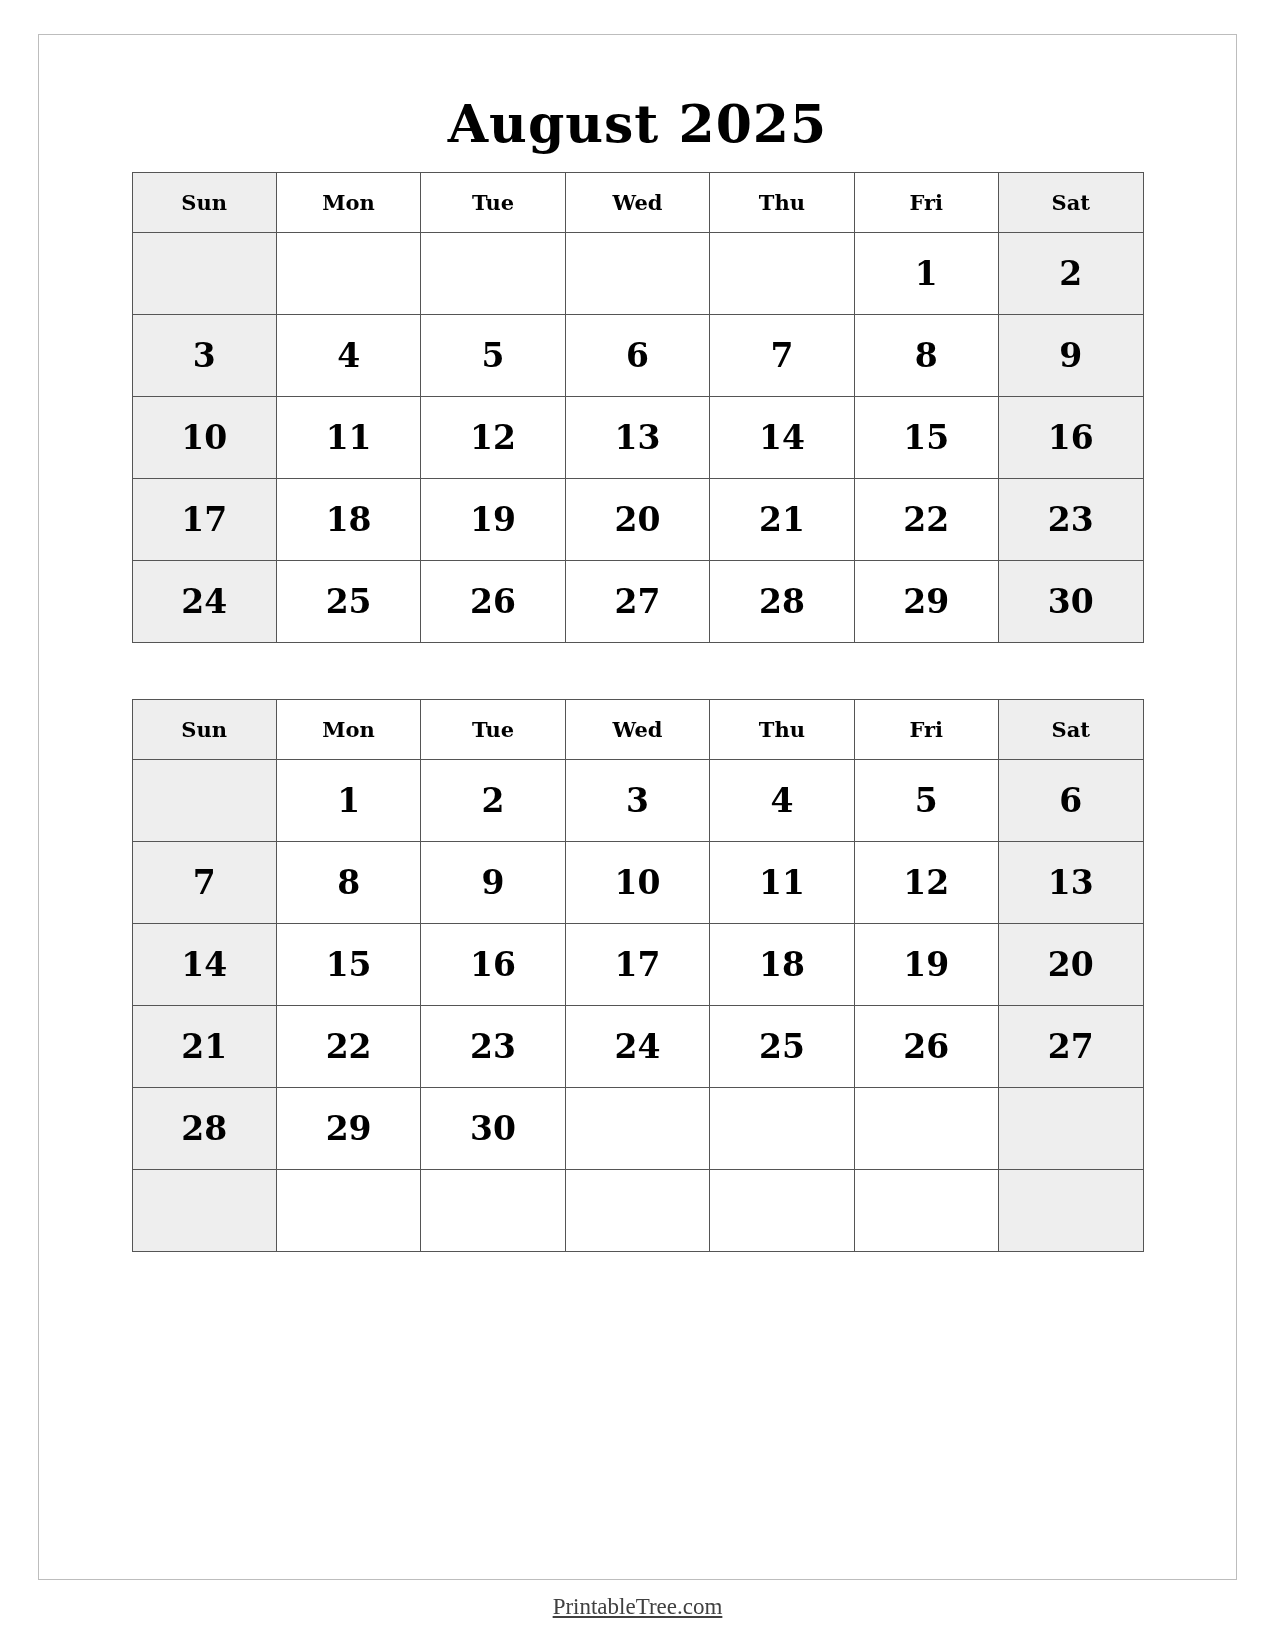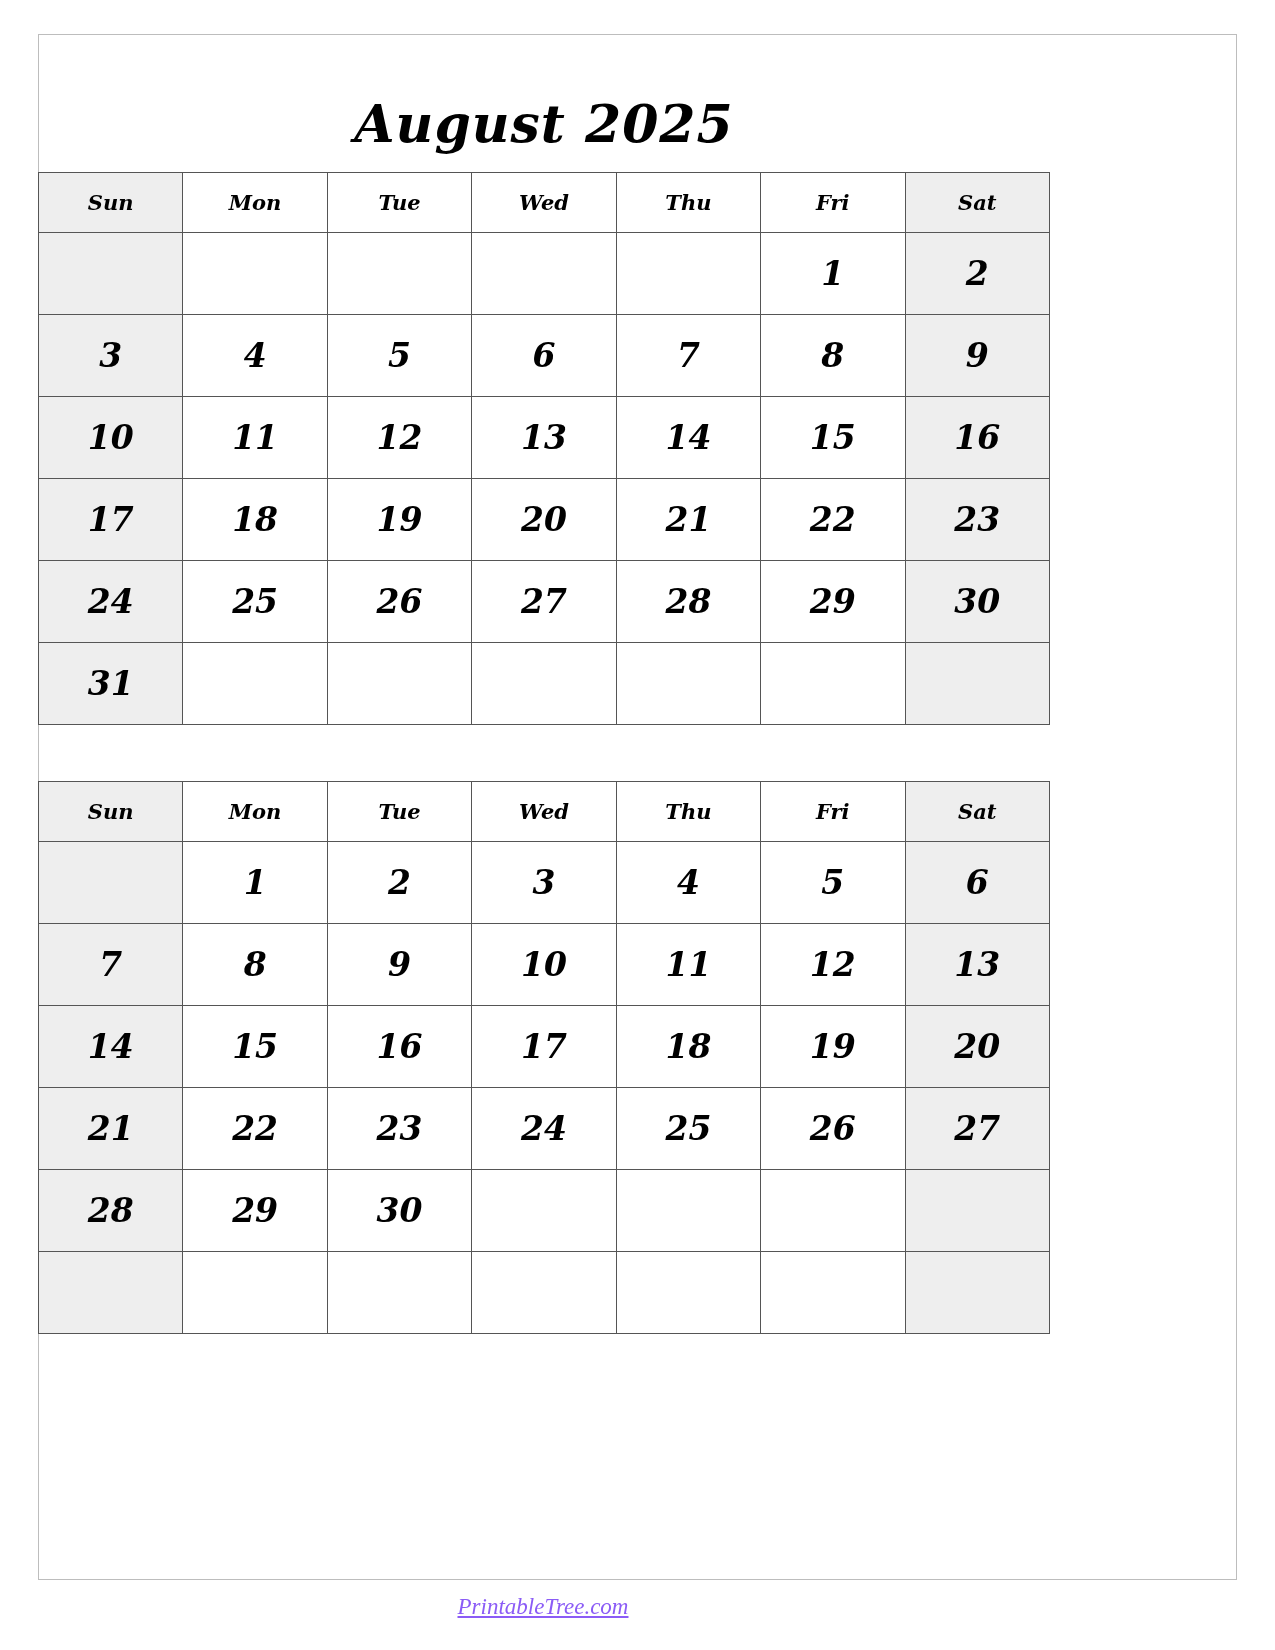--- a/index.html
+++ b/index.html
@@ -19,24 +19,23 @@
     top: 34px;
     width: 1199px;
     height: 1546px;
     border: 1px solid #bdbdbd;
     box-sizing: border-box;
   }
   .content {
     position: absolute;
     left: 38px;
     top: 34px;
-    width: 1010px;
+    width: 1199px;
     height: 1546px;
     box-sizing: border-box;
-    font-style: italic;
   }
   .month-block {
     width: 1012px;
     margin: 0 auto;
   }
   .month-title {
     text-align: center;
     font-family: "DejaVu Serif", "Liberation Serif", serif;
     font-weight: bold;
     font-size: 52px;
@@ -79,21 +78,21 @@
   .footer {
     position: absolute;
     left: 0;
     right: 0;
     bottom: -40px;
     text-align: center;
   }
   .footer a {
     font-family: "Liberation Serif", serif;
     font-size: 23px;
-    color: #8b5cf6;
+    color: #404040;
     text-decoration: underline;
   }
   .spacer-top-1 { height: 64px; }
   .spacer-between { height: 34px; }
   .spacer-title-gap { height: 22px; }
 </style>
 </head>
 <body>
 
 <div class="page-border"></div>
@@ -156,29 +155,20 @@
         </tr>
         <tr>
           <td class="weekend-col weekend-text">24</td>
           <td>25</td>
           <td>26</td>
           <td>27</td>
           <td>28</td>
           <td>29</td>
           <td class="weekend-col weekend-text">30</td>
         </tr>
-        <tr>
-          <td class="weekend-col weekend-text">31</td>
-          <td></td>
-          <td></td>
-          <td></td>
-          <td></td>
-          <td></td>
-          <td class="weekend-col weekend-text"></td>
-        </tr>
       </tbody>
     </table>
   </div>
 
   <div class="spacer-between"></div>
 
   <div class="month-block">
     <div class="spacer-title-gap"></div>
     <table class="cal-table">
       <thead>

